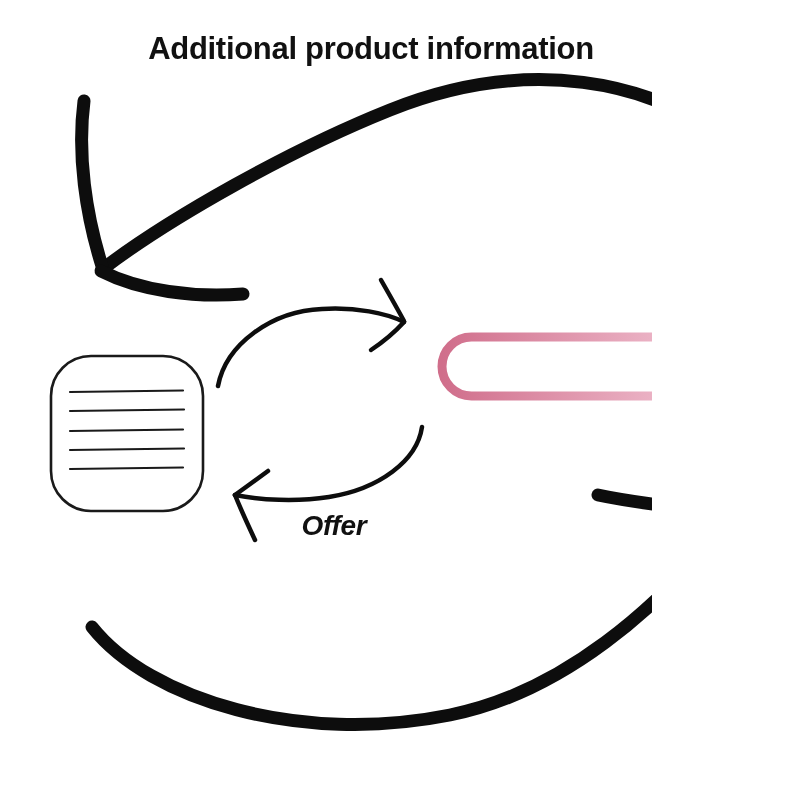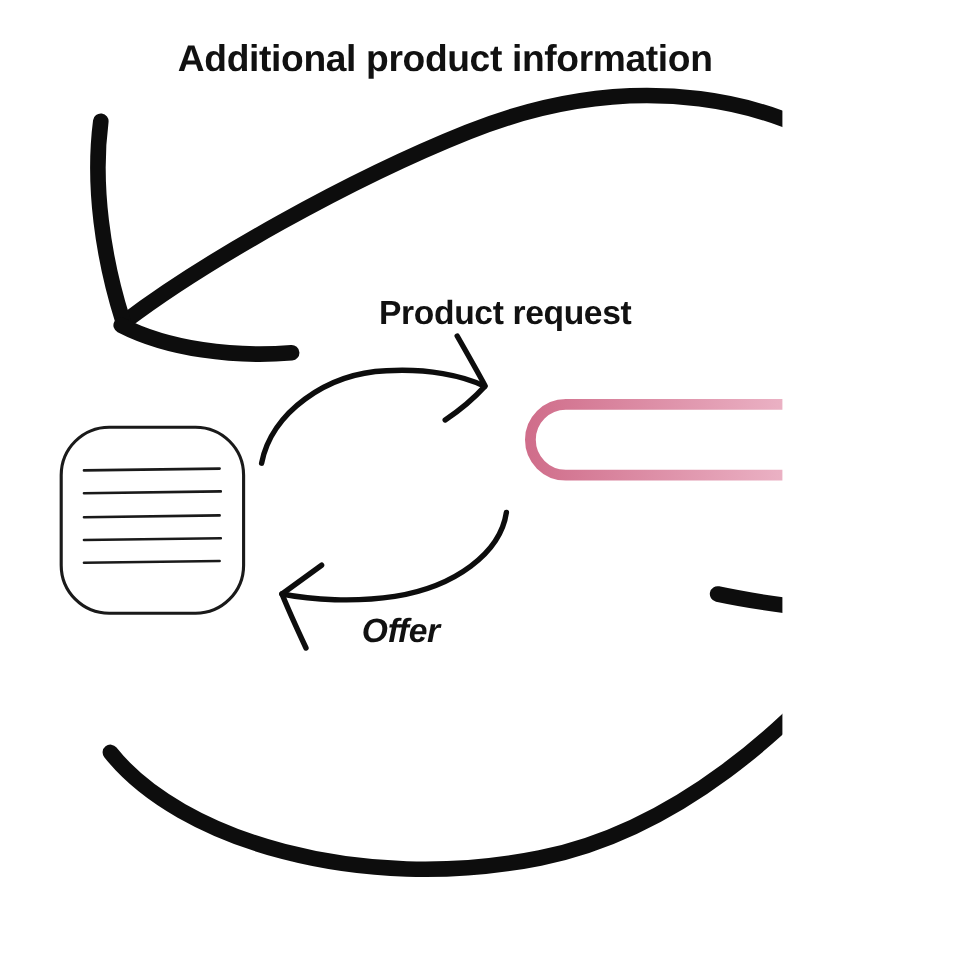--- a/index.html
+++ b/index.html
@@ -92,18 +92,17 @@
 
     <g>
       <circle cx="757" cy="340" r="28" fill="#d97b93"></circle>
       <circle cx="757" cy="332" r="9.5" fill="#f2d3e0"></circle>
       <ellipse cx="757" cy="362" rx="17.5" ry="13" clip-path="url(#avatarClip)" fill="#f2d3e0"></ellipse>
     </g>
   </svg>
 
   <div class="label label-top">Additional product information</div>
 
-  <div class="label label-product">Product request</div>
 
   <div class="label label-offer">Offer</div>
 
 
 </div>
 
 </body></html>

